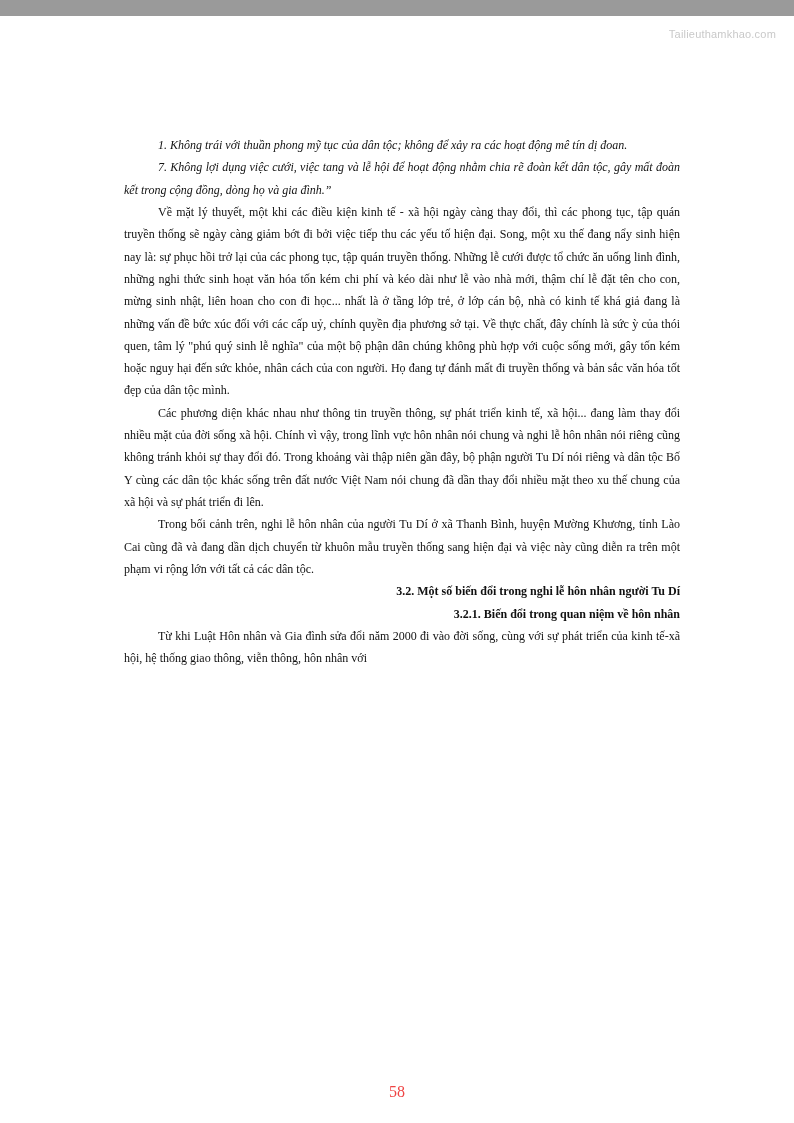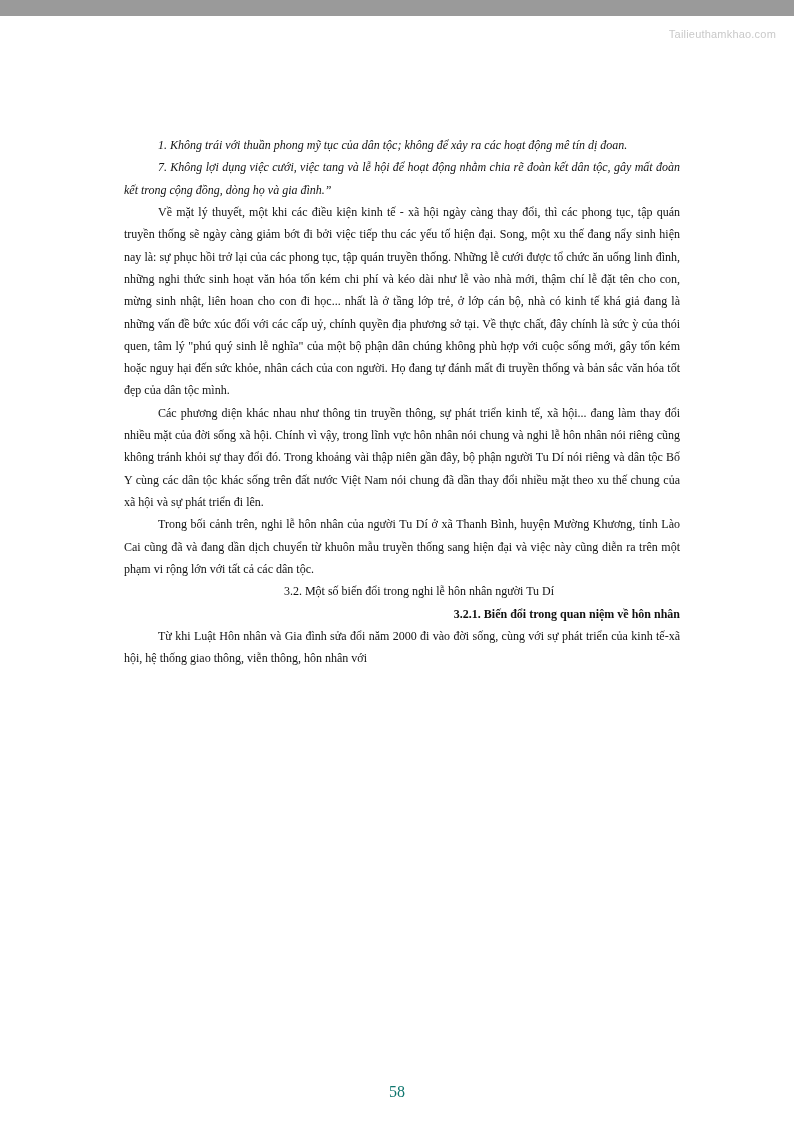--- a/index.html
+++ b/index.html
@@ -41,35 +41,35 @@
     line-height: 1.86;
     color: #111111;
     text-align: justify;
     text-justify: inter-word;
     text-indent: 34px;
   }
   p.italic {
     font-style: italic;
   }
   p.bold {
-    font-weight: normal;
-    text-align: center;
+    font-weight: bold;
+    text-align: right;
   }
   p.heading-sub {
     font-weight: bold;
     text-align: right;
   }
   .footer-num {
     position: absolute;
     left: 0;
     right: 0;
     bottom: 38px;
     text-align: center;
     font-size: 16px;
-    color: #0f766e;
+    color: #ef4444;
   }
 </style>
 </head>
 <body>
 
 <div class="page">
 
   <div class="watermark">Tailieuthamkhao.com</div>
 
   <div class="content">

